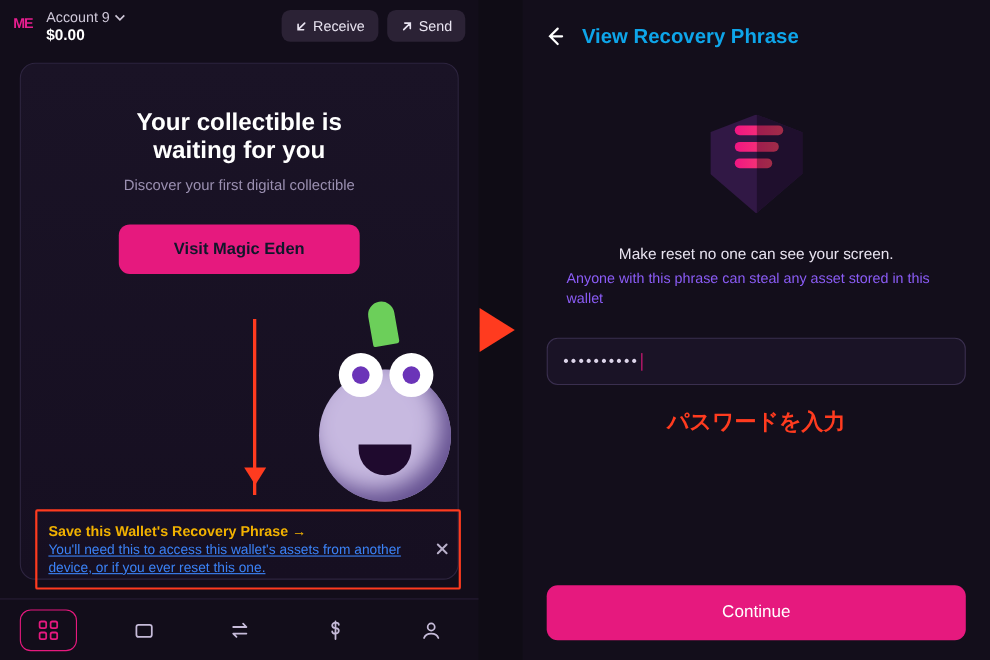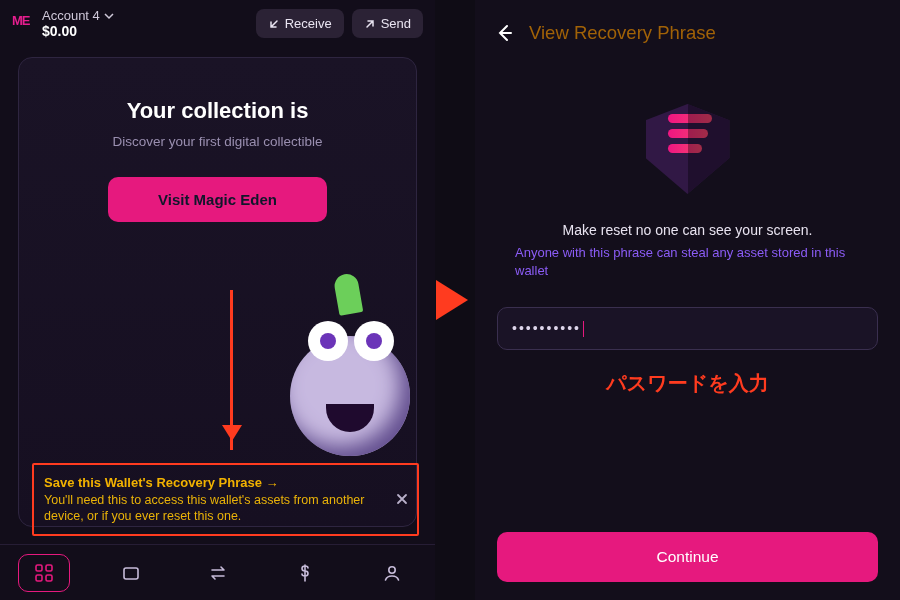--- a/index.html
+++ b/index.html
@@ -101,21 +101,21 @@
     border:10px solid transparent; border-top:16px solid #ff3b1f;
   }
 
   .banner {
     position:absolute; left:32px; right:16px; bottom:64px;
     border:2.5px solid #ff3b1f;
     padding:10px 34px 10px 10px;
     border-radius:2px;
   }
   .banner .title { color:#f2b200; font-size:13px; font-weight:600; }
-  .banner .desc { color:#eab308; font-size:12.5px; line-height:1.3; margin-top:2px; }
+  .banner .desc { color:#3b82f6; font-size:12.5px; line-height:1.3; margin-top:2px;text-decoration:underline; }
   .banner .close {
     position:absolute; right:8px; top:50%; transform:translateY(-50%);
     color:#b9b0ca; cursor:pointer; font-size:18px; background:none;border:none;
   }
 
   .tabbar {
     position:absolute; left:0; right:0; bottom:0; height:56px;
     display:flex; justify-content:space-around; align-items:center;
     border-top:1px solid #261d35;
   }
@@ -124,21 +124,21 @@
     display:flex;align-items:center;justify-content:center;border-radius:10px;
   }
   .tabbar .tab.active { border:1.5px solid #e6197e; color:#e6197e; }
 
   
   .r-head {
     display:flex; align-items:center; gap:14px;
     padding:22px 18px 0 18px;
   }
   .back { color:#fff; font-size:22px; cursor:pointer; background:none;border:none;}
-  .r-title { color:#a16207; font-size:18.5px; font-weight:400; }
+  .r-title { color:#0ea5e9; font-size:18.5px; font-weight:700; }
 
   .shield-wrap { display:flex; justify-content:center; margin-top:60px; }
   .shield {
     width:84px; height:90px; position:relative;
     background:#311845;
     clip-path: polygon(50% 0,100% 18%,100% 60%,50% 100%,0 60%,0 18%);
   }
   .shield .bars {
     position:absolute; top:10px; left:22px;
   }
@@ -188,21 +188,21 @@
 </style>
 </head>
 <body>
 
 <div class="pane pane-left">
 
   <div class="header-row">
     <div class="logo">ME</div>
     <div>
       <div class="acct">
-        <span>Account 4</span>
+        <span>Account 9</span>
         <svg width="10" height="10" viewBox="0 0 10 10">
             <path d="M1 3l4 4 4-4" stroke="#cfc8d9" stroke-width="1.5" fill="none"></path>
           </svg>
       </div>
       <div class="balance">$0.00</div>
     </div>
     <div class="spacer"></div>
     <button class="hbtn">
       <svg width="12" height="12" viewBox="0 0 12 12">
           <path d="M9 3L3 9M3 4v5h5" stroke="#e9e4f1" stroke-width="1.5" fill="none" stroke-linecap="round"></path>
@@ -212,21 +212,22 @@
     <button class="hbtn">
       <svg width="12" height="12" viewBox="0 0 12 12">
           <path d="M3 9l6-6M4 3h5v5" stroke="#e9e4f1" stroke-width="1.5" fill="none" stroke-linecap="round"></path>
         </svg>
       <span>Send</span>
     </button>
   </div>
 
   <div class="card">
     <h2>
-      <span>Your collection is</span><br>
+      <span>Your collectible is</span><br>
+      <span>waiting for you</span>
     </h2>
     <div class="sub">Discover your first digital collectible</div>
     <button class="cta">Visit Magic Eden</button>
 
     <div class="creature">
       <div class="leaf"></div>
       <div class="body"></div>
       <div class="eye l"></div>
         <div class="eye r"></div>
       <div class="mouth"></div>

